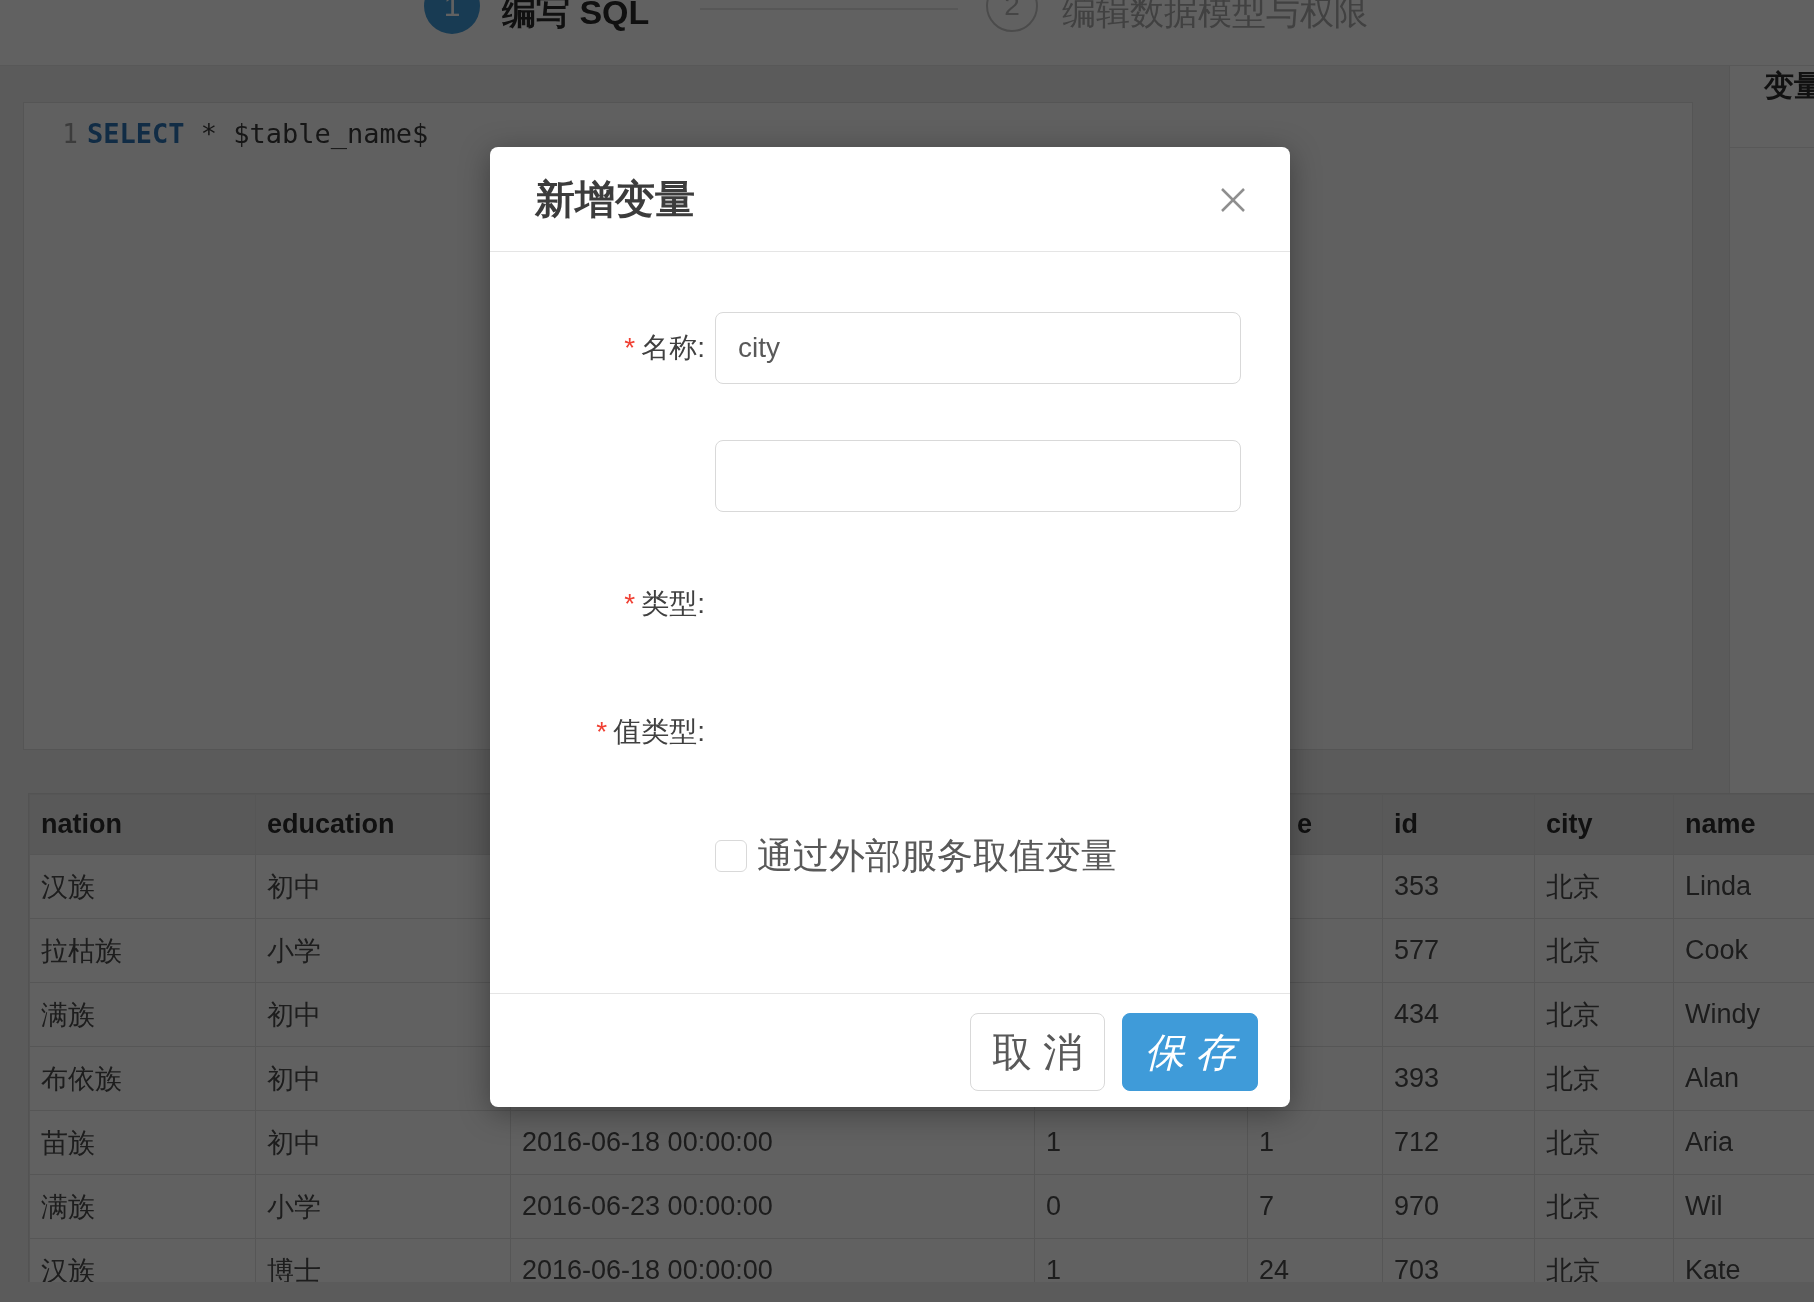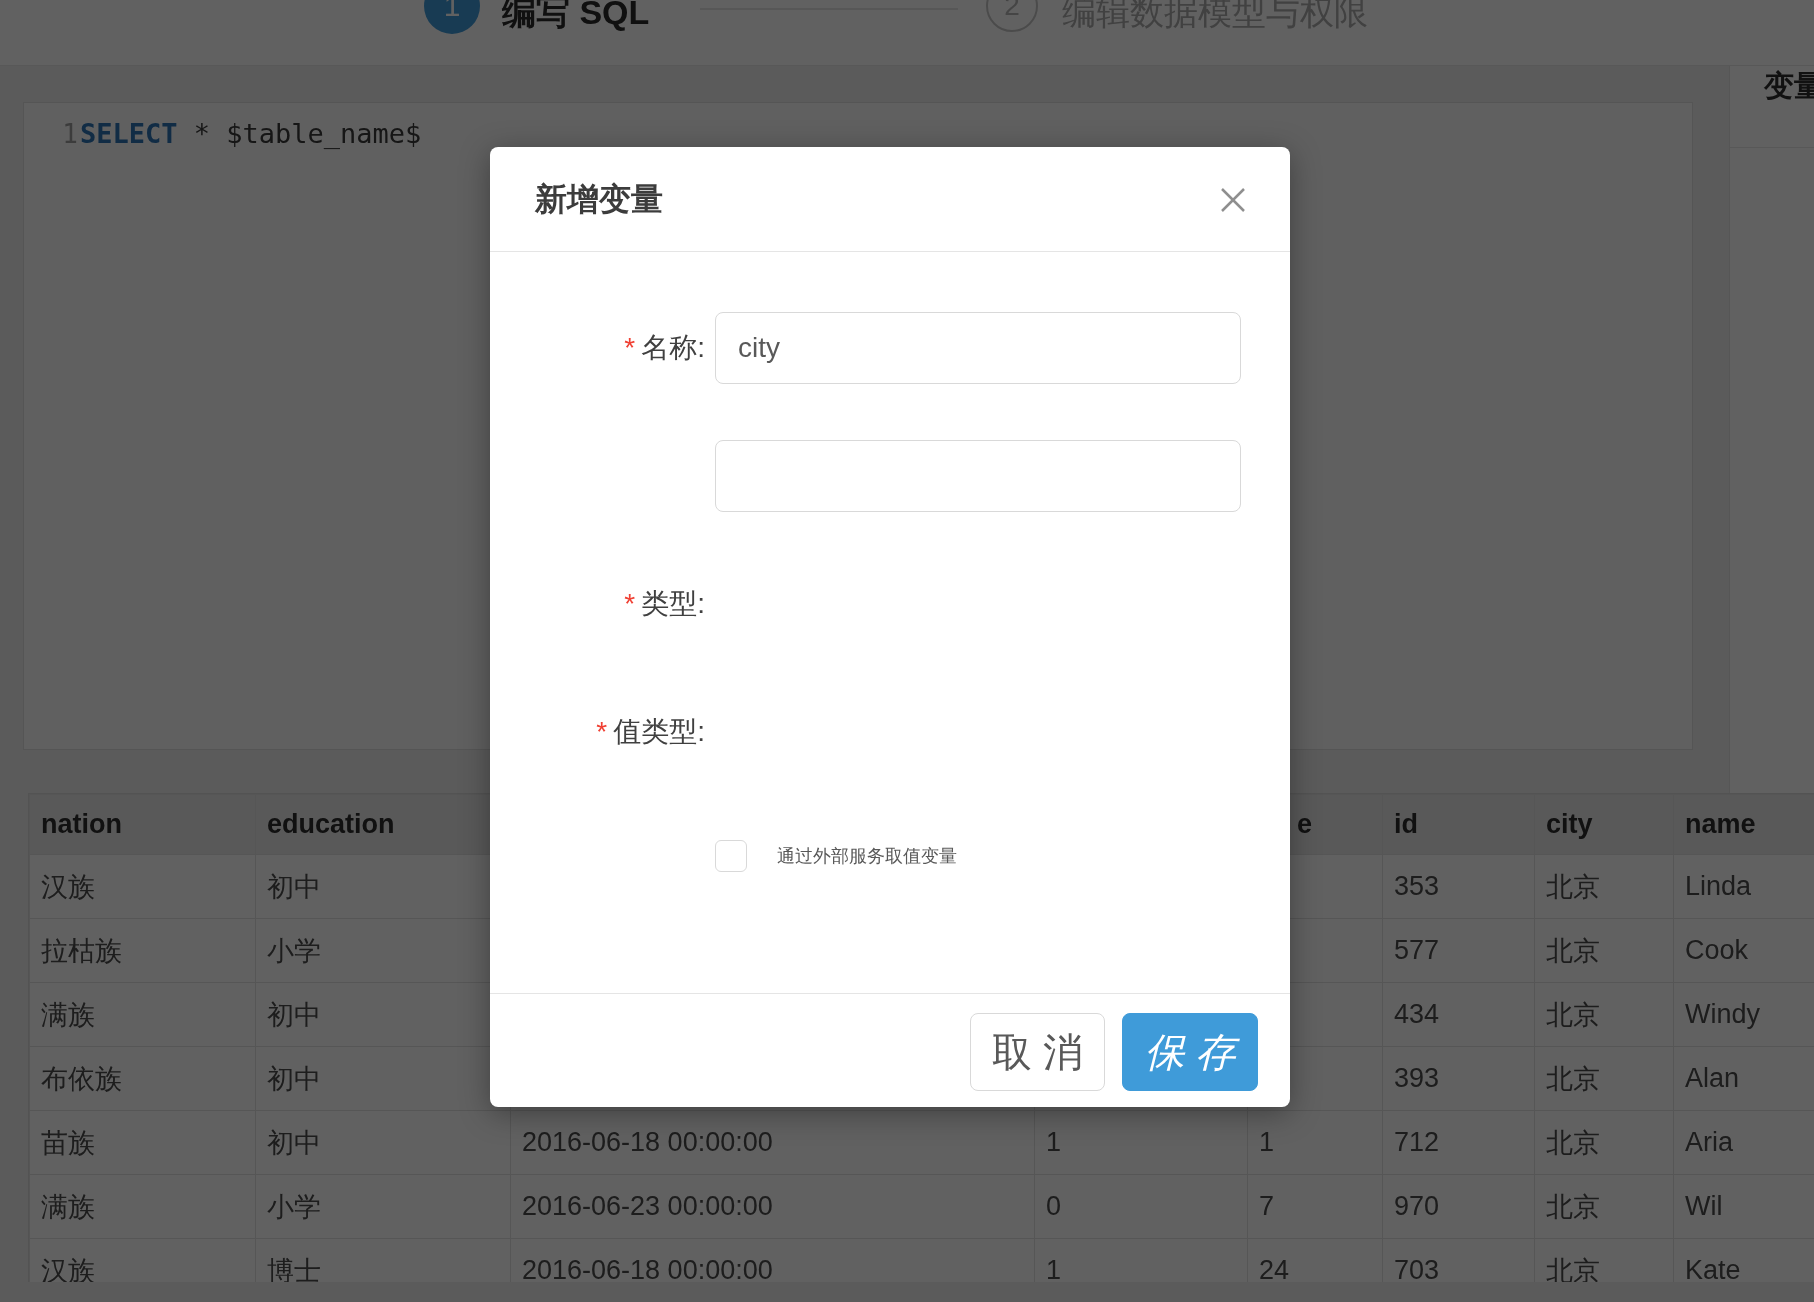--- a/index.html
+++ b/index.html
@@ -14,21 +14,21 @@
   .step-circle.inactive { left:986px; top:-20px; width:52px; height:52px; background:#fff; border:2px solid #c6c6c6; color:#b5b5b5; font-size:28px; line-height:48px; }
   .step-label { position:absolute; top:-8px; font-size:34px; line-height:40px; white-space:nowrap; }
   .step-label.active { left:502px; color:#2b2b2b; font-weight:bold; }
   .step-label.inactive { left:1062px; color:#ababab; }
   .step-line { position:absolute; left:700px; top:8px; width:258px; height:2px; background:#e4e4e4; }
 
   
   .editor-card { position:absolute; left:23px; top:102px; width:1670px; height:648px; background:#fdfdfd; border:1px solid #e0e0e0; z-index:1; }
   .code-line { position:absolute; left:0; top:10px; font-family:"DejaVu Sans Mono", monospace; font-size:27px; line-height:42px; white-space:pre; }
   .code-line .ln { display:inline-block; width:54px; text-align:right; color:#9e9e9e; font-size:26px; }
-  .code-line .kw { margin-left:2px; color:#2e75b6; font-weight:bold; }
+  .code-line .kw { margin-left:9px; color:#2e75b6; font-weight:bold; }
   .code-line .code { color:#3c3c3c; }
 
   
   .vpanel { position:absolute; left:1729px; top:66px; width:85px; height:727px; background:#ffffff; border-left:1px solid #e3e3e3; z-index:1; }
   .vpanel-header { height:82px; border-bottom:1px solid #e8e8e8; padding-left:34px; display:flex; align-items:flex-start; }
   .vpanel-title { font-size:30px; font-weight:bold; color:#2f2f2f; white-space:nowrap; }
 
   
   .table-wrap { position:absolute; left:28px; top:793px; width:1791px; height:489px; overflow:hidden; background:#fff; border-left:1px solid #d9d9d9; border-top:1px solid #d9d9d9; z-index:1; }
   table { border-collapse:collapse; table-layout:fixed; width:1800px; }
@@ -36,32 +36,32 @@
   th { height:60px; background:#ebebeb; color:#2d2d2d; font-size:27px; font-weight:bold; }
   td { height:64px; color:#4d4d4d; font-size:27px; background:#fff; }
   th.th-4 { padding-left:49px; }
 
   
   .overlay { position:absolute; left:0; top:0; width:1814px; height:1302px; background:rgba(0,0,0,0.62); z-index:10; }
 
   
   .modal { position:absolute; left:490px; top:147px; width:800px; height:960px; background:#ffffff; border-radius:8px; box-shadow:0 6px 30px rgba(0,0,0,0.35); z-index:20; }
   .modal-header { position:absolute; left:0; top:0; right:0; height:105px; border-bottom:1px solid #e5e5e5; }
-  .modal-title { position:absolute; left:45px; top:0; height:105px; display:flex; align-items:center; font-size:32px; font-weight:600; color:#3c3c3c; }
+  .modal-title { position:absolute; left:45px; top:0; height:105px; display:flex; align-items:center; font-size:40px; font-weight:600; color:#3c3c3c; }
   .modal-close { position:absolute; left:726px; top:36px; width:34px; height:34px; cursor:pointer; }
   .modal-body { position:absolute; left:0; top:105px; right:0; padding-top:60px; }
   .form-row { position:relative; height:72px; margin-bottom:56px; }
   .form-label { position:absolute; left:0; top:0; width:215px; height:72px; display:flex; justify-content:flex-end; align-items:center; font-size:28px; color:#404040; }
   .req { color:#f04134; margin-right:6px; font-size:28px; }
   .form-control { position:absolute; left:225px; top:0; width:526px; height:72px; border:1.5px solid #d9d9d9; border-radius:8px; background:#fff; display:flex; align-items:center; padding-left:22px; font-size:28px; color:#595959; }
   .form-control .chevron { display:none; position:absolute; right:24px; top:28px; }
   .form-control.is-select .chevron { display:block; }
   .checkbox-row { position:relative; margin-top:72px; height:32px; margin-left:225px; display:flex; align-items:center; }
   .checkbox-box { width:32px; height:32px; border:1.5px solid #d9d9d9; border-radius:6px; background:#fff; }
-  .checkbox-label { margin-left:30px; font-size:18px; color:#595959; }
+  .checkbox-label { margin-left:10px; font-size:36px; color:#595959; }
   .modal-footer { position:absolute; left:0; right:0; top:846px; height:114px; border-top:1px solid #e5e5e5; }
   .btn { position:absolute; top:19px; height:78px; border-radius:8px; font-size:40px; display:flex; align-items:center; justify-content:center; cursor:pointer; white-space:pre; }
   .btn-cancel { left:480px; width:135px; background:#fff; border:1.5px solid #d9d9d9; color:#595959; }
   .btn-save { left:632px; width:136px; background:#3f9bd9; border:1.5px solid #3f9bd9; color:#ffffff; }
 </style>
 </head>
 <body>
 
 <div class="app">
 

